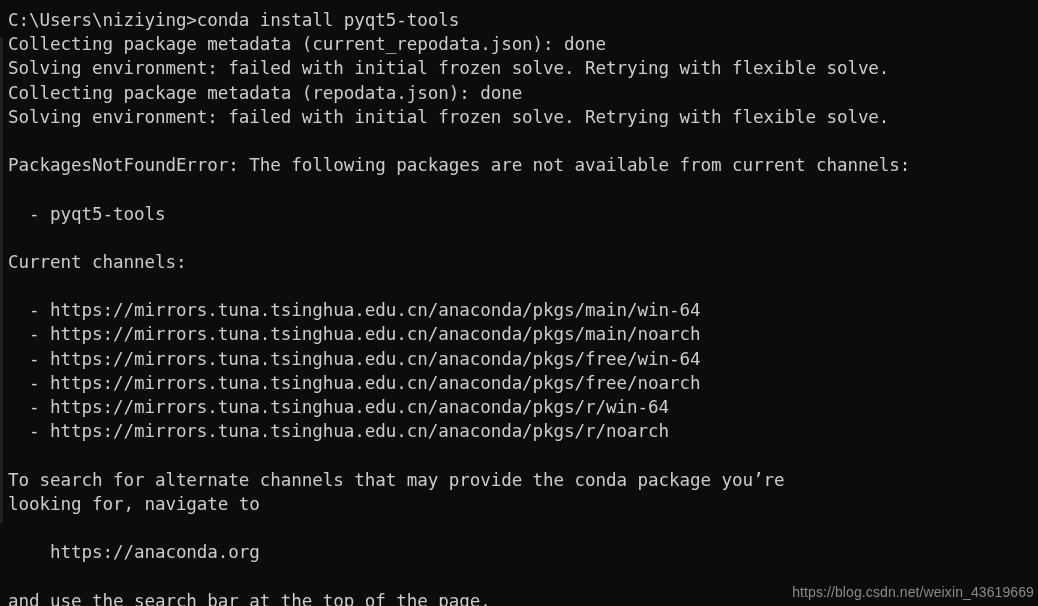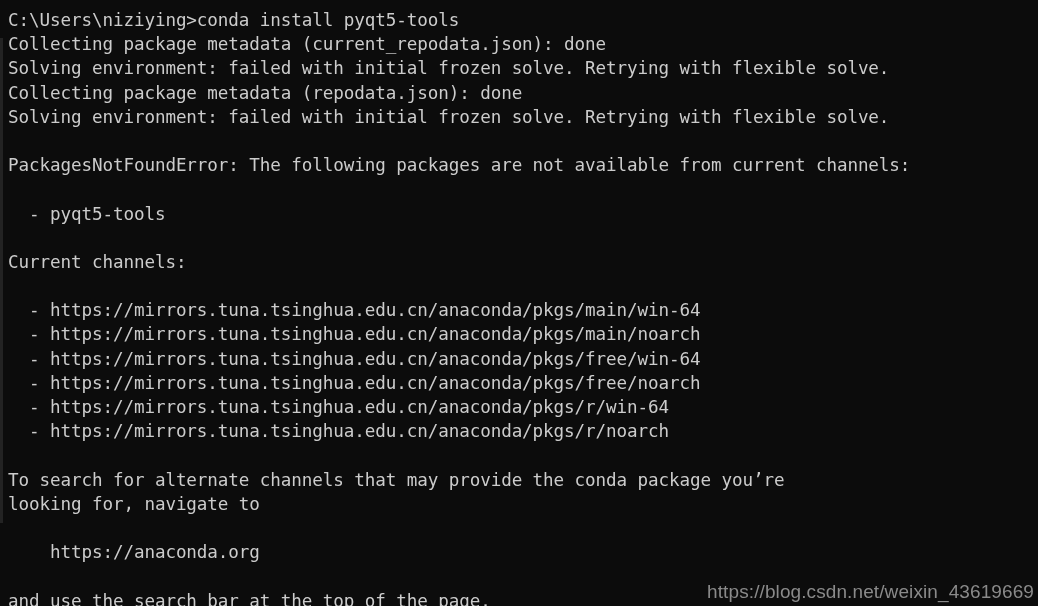--- a/index.html
+++ b/index.html
@@ -61,21 +61,21 @@
 
   .line.blank {
     color: transparent;
   }
 
   #watermark {
     position: absolute;
     right: 4px;
     bottom: 6px;
     font-family: "Liberation Sans", "DejaVu Sans", sans-serif;
-    font-size: 19px;
+    font-size: 14px;
     line-height: 16px;
     color: #8a8a8a;
     letter-spacing: 0.1px;
     white-space: pre;
   }
 </style>
 </head>
 <body>
 
 <div id="terminal" style="background: rgb(12, 12, 12); color: rgb(204, 204, 204);">

